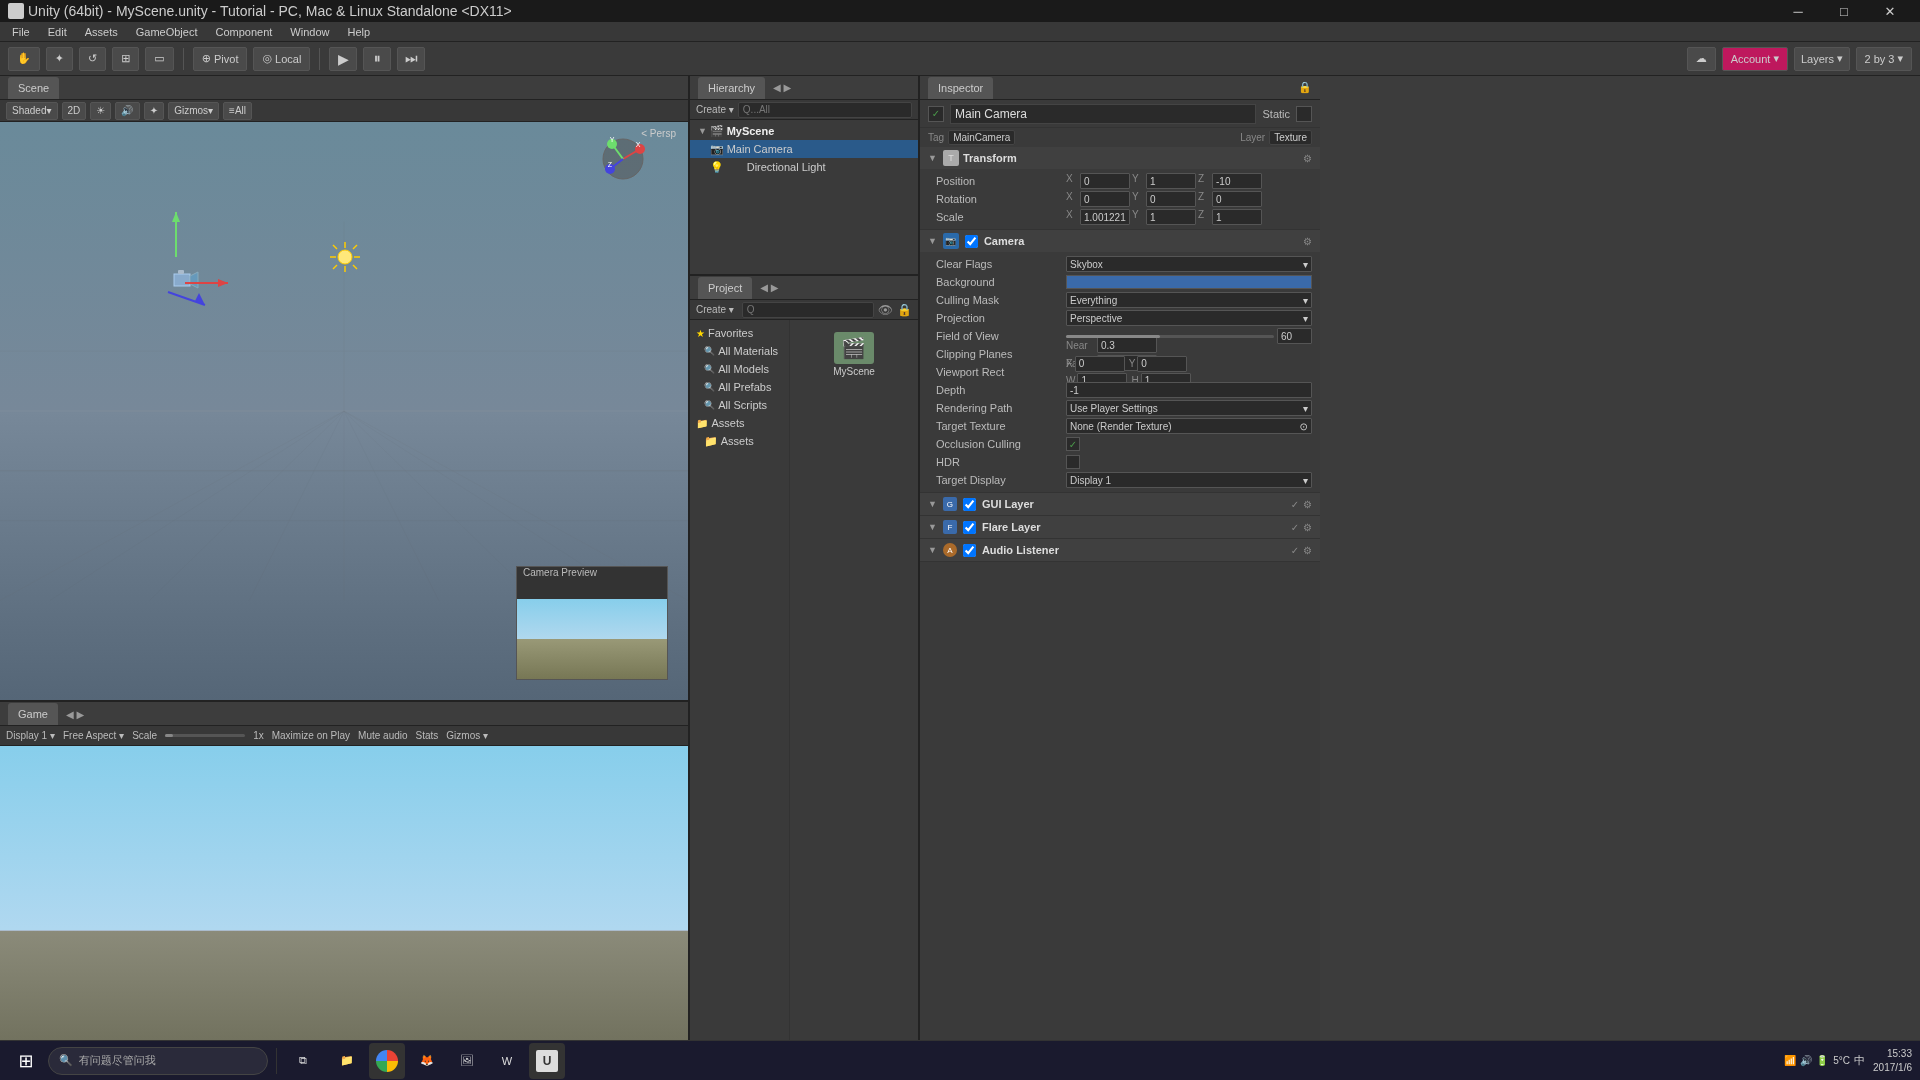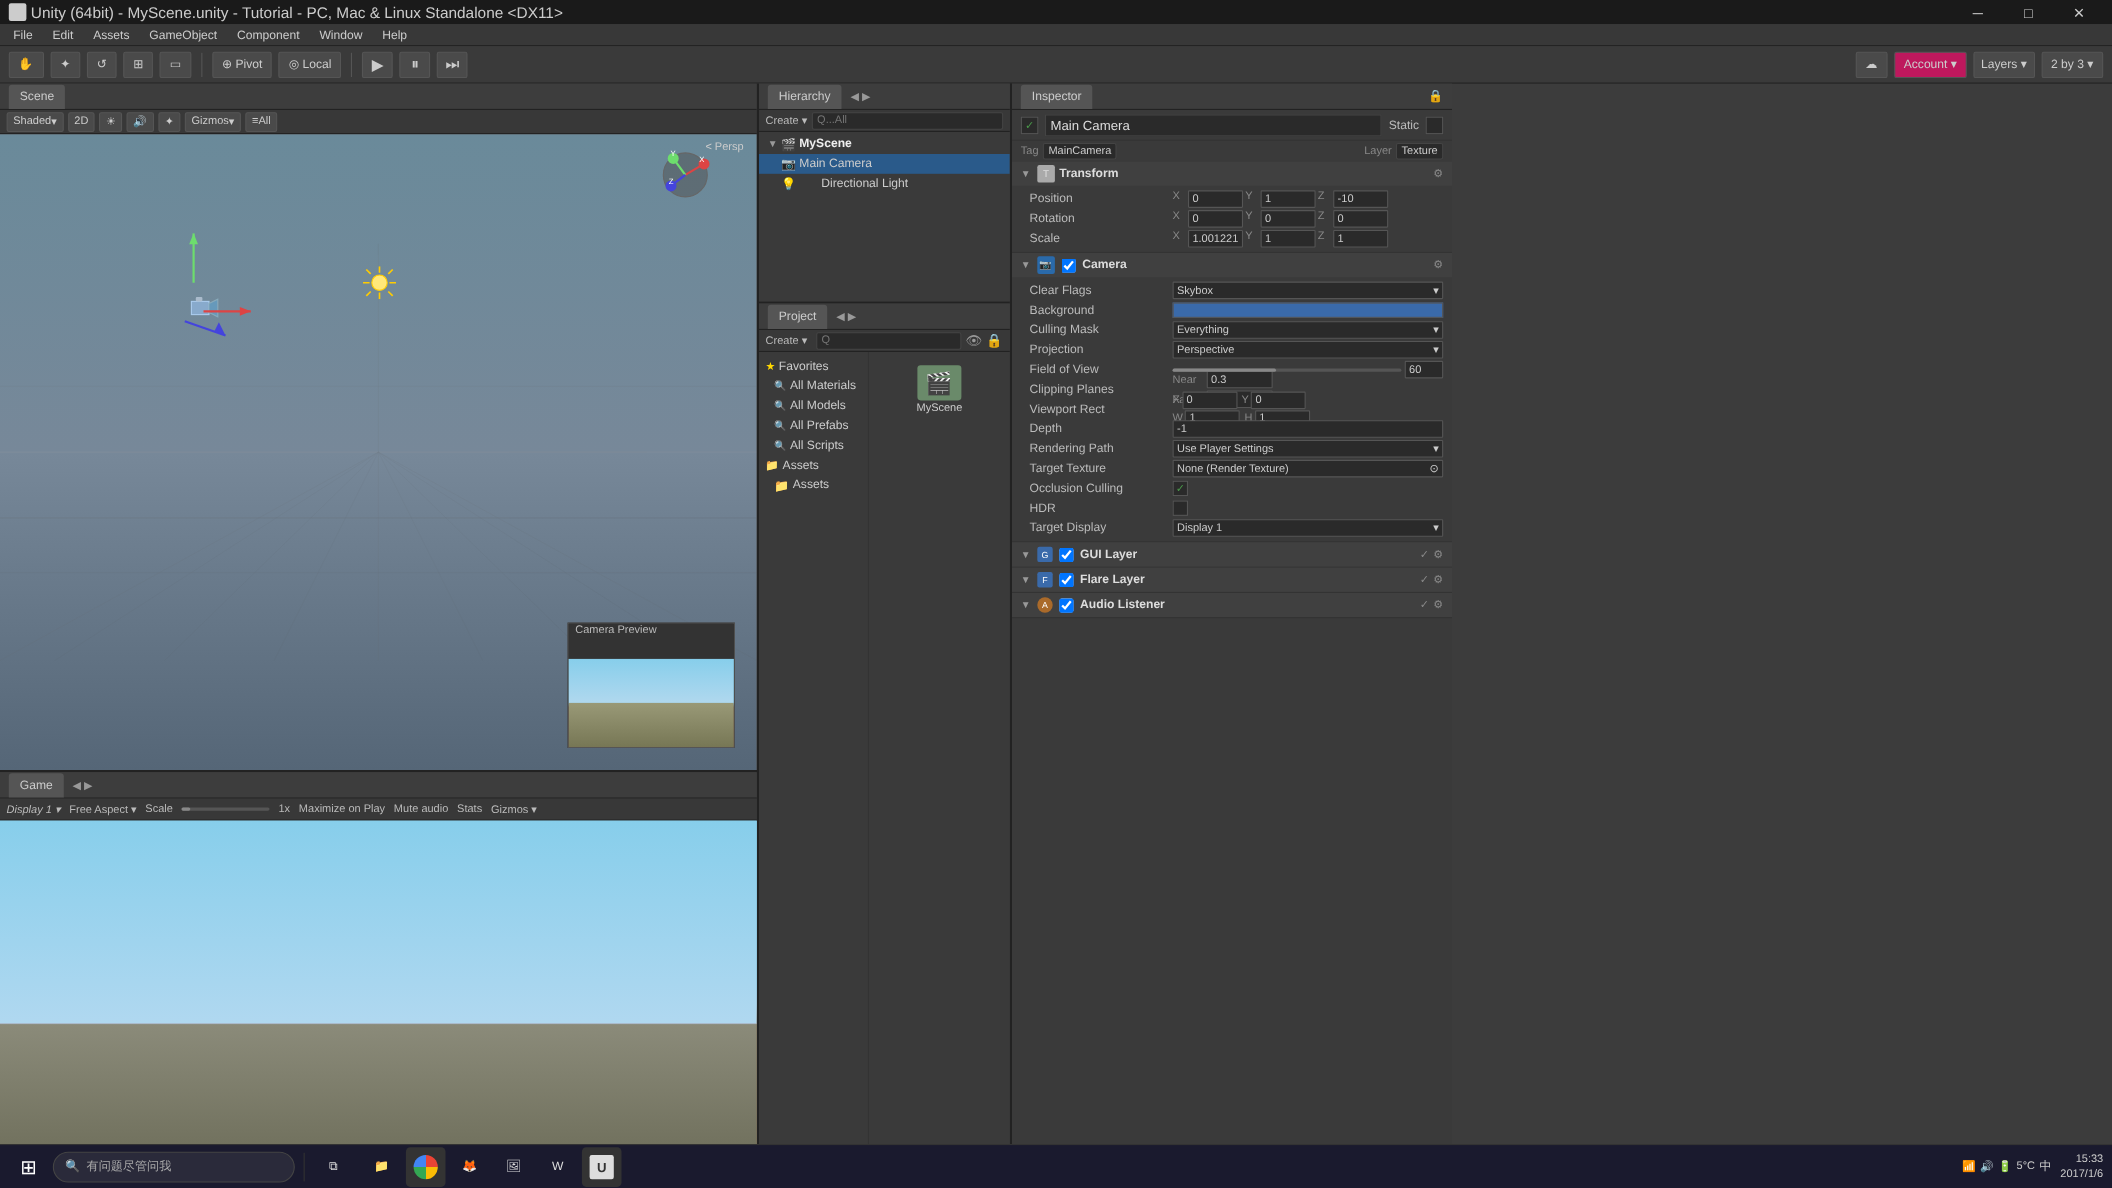--- a/index.html
+++ b/index.html
@@ -348,21 +348,21 @@
     <div id="game-panel">
       <div id="game-header">
         <div class="panel-tab active">
           <span>Game</span>
         </div>
         <div style="margin-left: 4px;">
           <span style="font-size:10px; color:#999;">◀ ▶</span>
         </div>
       </div>
       <div class="game-toolbar">
-        <span style="cursor:pointer;font-style:italic;">
+        <span style="cursor:pointer;">
           <span>Display 1</span> ▾
         </span>
         <span style="cursor:pointer;">
           <span>Free Aspect</span> ▾
         </span>
         <span>Scale</span>
         <div style="width:80px; height:3px; background:#555; border-radius:2px; cursor:pointer;">
             <div style="width:10%; height:100%; background:#888; border-radius:2px;"></div>
           </div>
         <span>1x</span>

